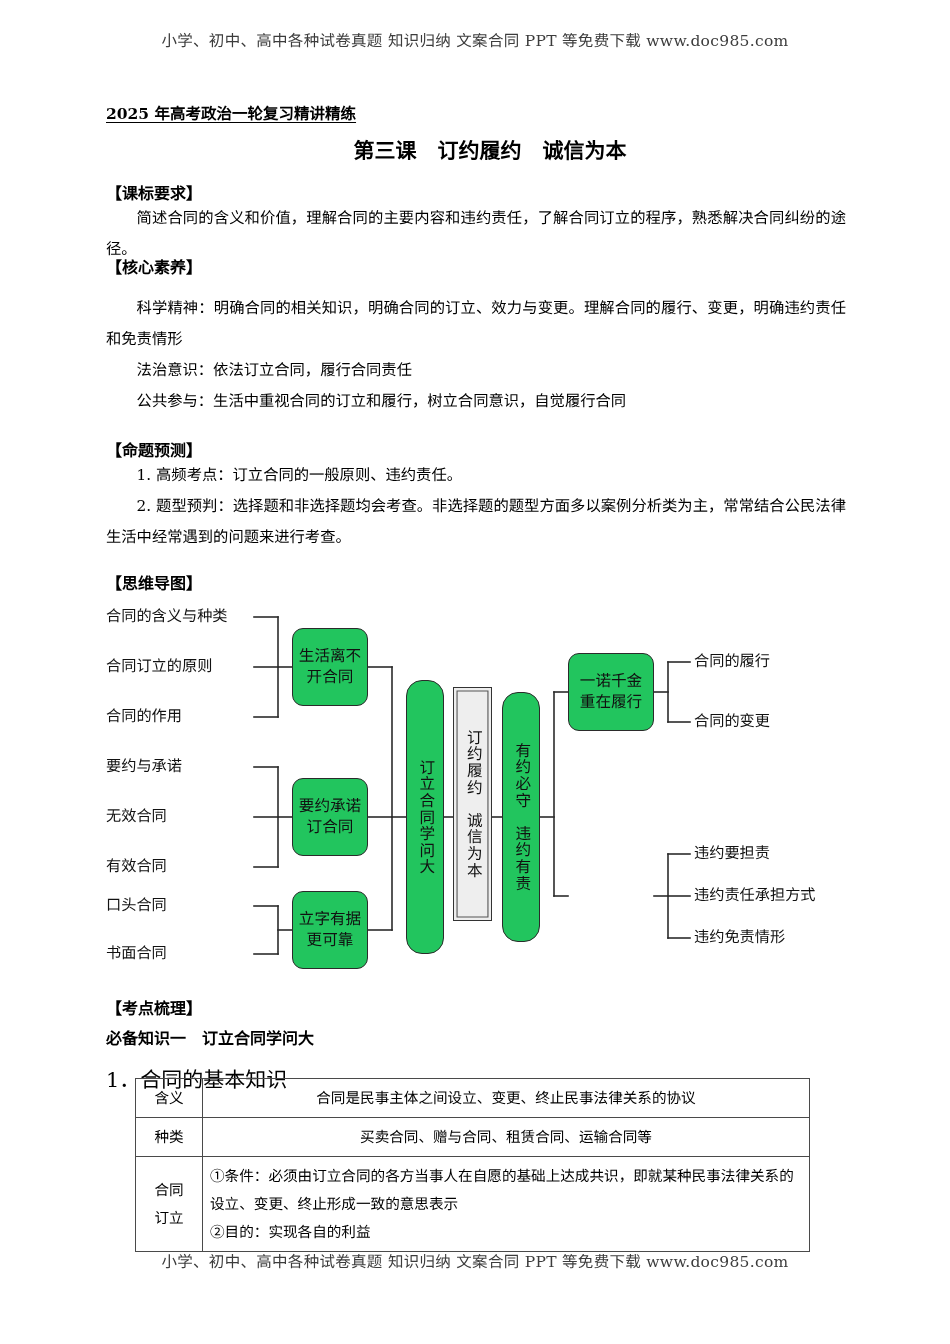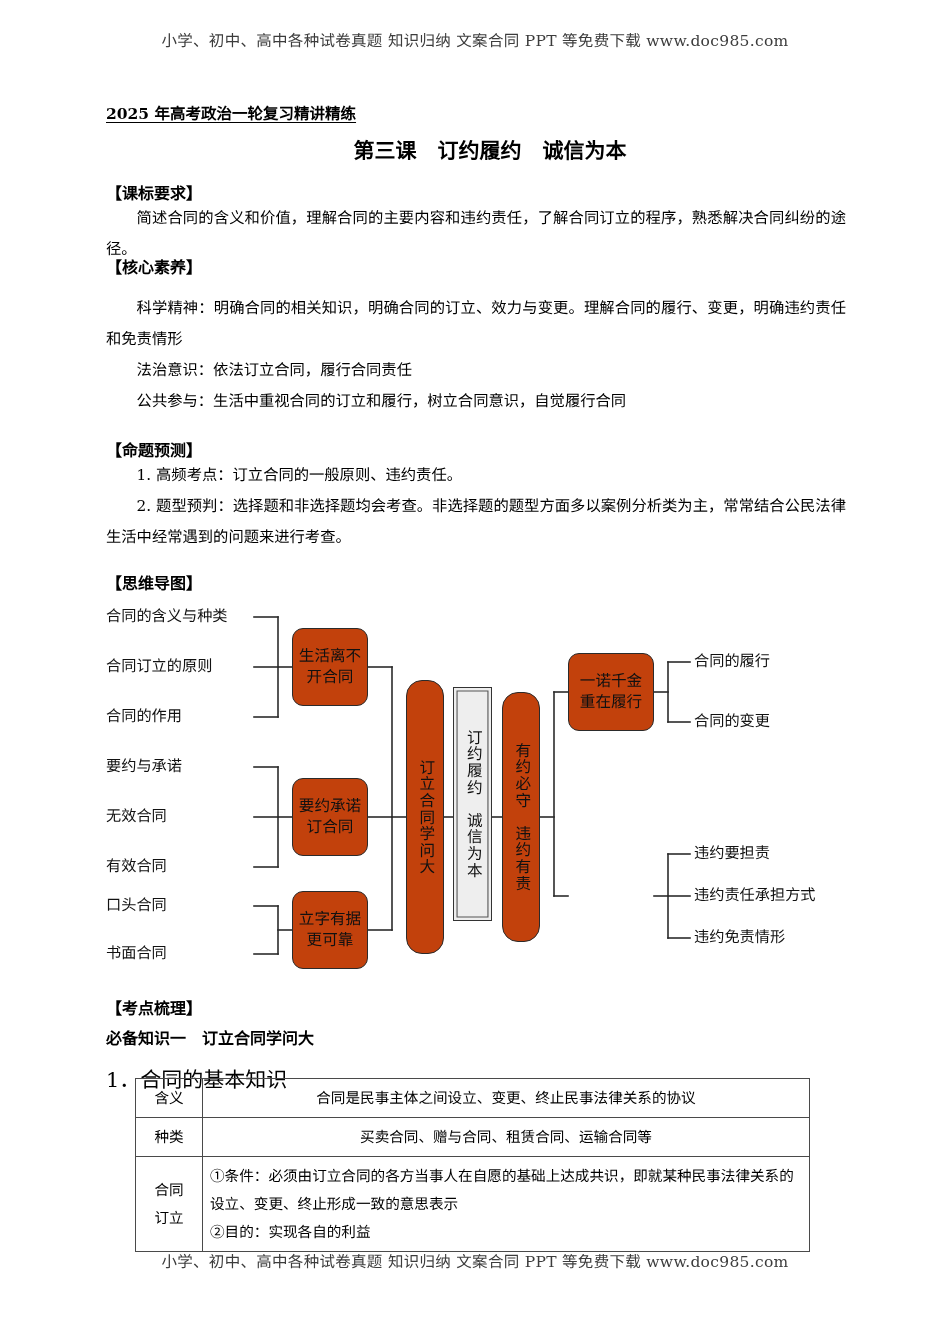--- a/index.html
+++ b/index.html
@@ -63,21 +63,21 @@
     white-space:nowrap;
     line-height:1;
     color:#111;
   }
   .mm-label.r { text-align:left; }
 
   .mm-box {
     position:absolute;
     border:1.4px solid #2b2b2b;
     border-radius:11px;
-    background:#c2410c;
+    background:#22c55e;
     box-sizing:border-box;
     display:flex;
     align-items:center;
     justify-content:center;
     font-size:15.6px;
     line-height:1.34;
     text-align:center;
     color:#111;
   }
   .mm-box.vert {

